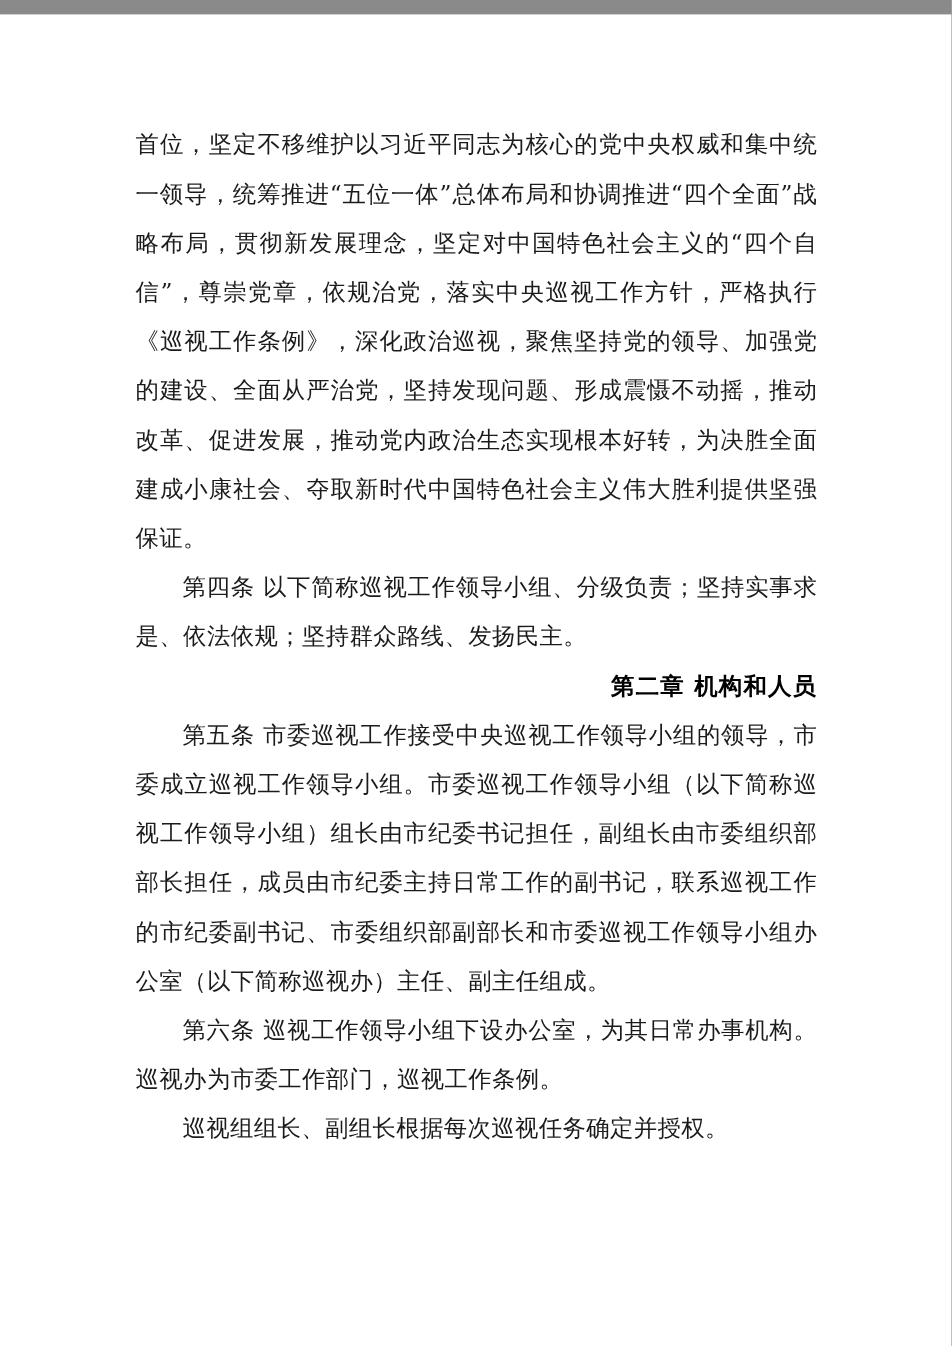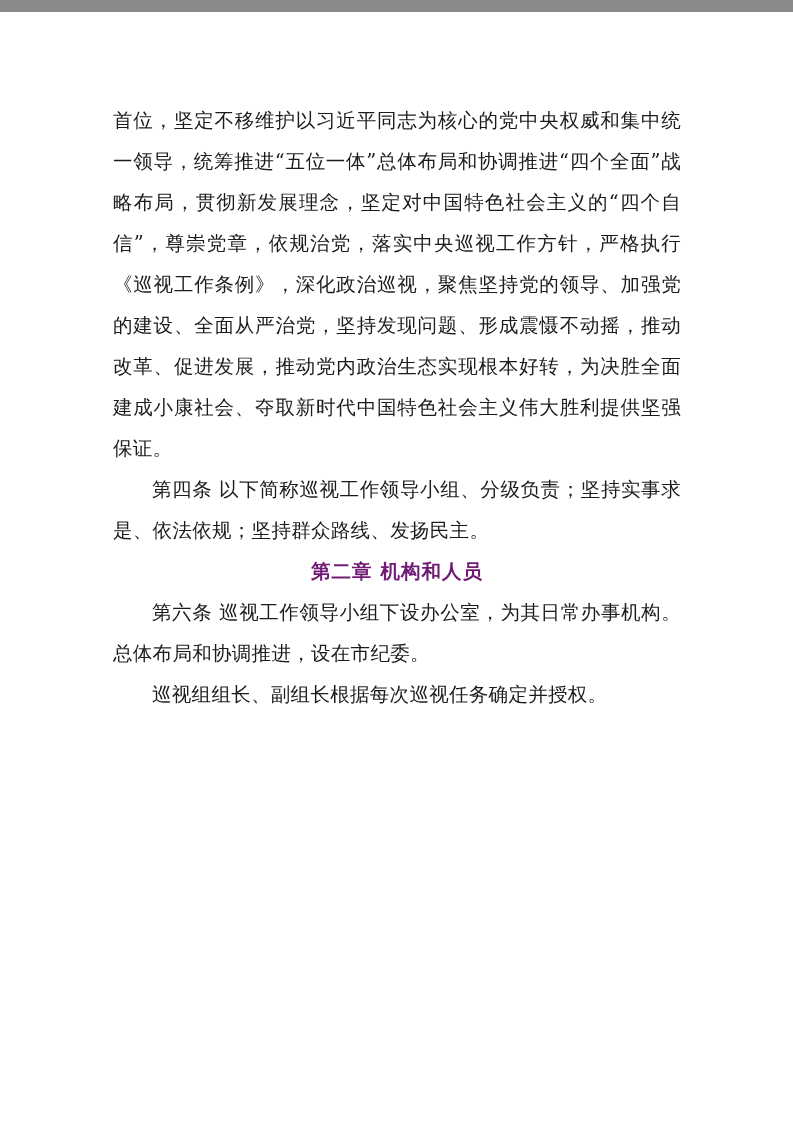--- a/index.html
+++ b/index.html
@@ -34,32 +34,33 @@
     margin: 0;
     letter-spacing: 0.3px;
     font-family: "DejaVu Serif", "Liberation Serif", serif;
   }
   .para.indent {
     text-indent: 2em;
   }
   .heading {
     font-size: 19.5px;
     line-height: 41px;
-    color: #701a75;
-    text-align: center;
+    color: #000000;
+    text-align: right;
     font-weight: bold;
     margin: 0;
     letter-spacing: 1px;
     font-family: "DejaVu Serif", "Liberation Serif", serif;
   }
 </style>
 </head>
 <body>
 
 <div class="page">
   <div class="content">
     <p class="para">首位，坚定不移维护以习近平同志为核心的党中央权威和集中统一领导，统筹推进“五位一体”总体布局和协调推进“四个全面”战略布局，贯彻新发展理念，坚定对中国特色社会主义的“四个自信”，尊崇党章，依规治党，落实中央巡视工作方针，严格执行《巡视工作条例》，深化政治巡视，聚焦坚持党的领导、加强党的建设、全面从严治党，坚持发现问题、形成震慑不动摇，推动改革、促进发展，推动党内政治生态实现根本好转，为决胜全面建成小康社会、夺取新时代中国特色社会主义伟大胜利提供坚强保证。</p>
     <p class="para indent">第四条  以下简称巡视工作领导小组、分级负责；坚持实事求是、依法依规；坚持群众路线、发扬民主。</p>
     <p class="heading">第二章  机构和人员</p>
-    <p class="para indent">第六条  巡视工作领导小组下设办公室，为其日常办事机构。总体布局和协调推进，设在市纪委。</p>
+    <p class="para indent">第五条  市委巡视工作接受中央巡视工作领导小组的领导，市委成立巡视工作领导小组。市委巡视工作领导小组（以下简称巡视工作领导小组）组长由市纪委书记担任，副组长由市委组织部部长担任，成员由市纪委主持日常工作的副书记，联系巡视工作的市纪委副书记、市委组织部副部长和市委巡视工作领导小组办公室（以下简称巡视办）主任、副主任组成。</p>
+    <p class="para indent">第六条  巡视工作领导小组下设办公室，为其日常办事机构。巡视办为市委工作部门，巡视工作条例。</p>
     <p class="para indent">巡视组组长、副组长根据每次巡视任务确定并授权。</p>
   </div>
 </div>
 
 </body></html>

